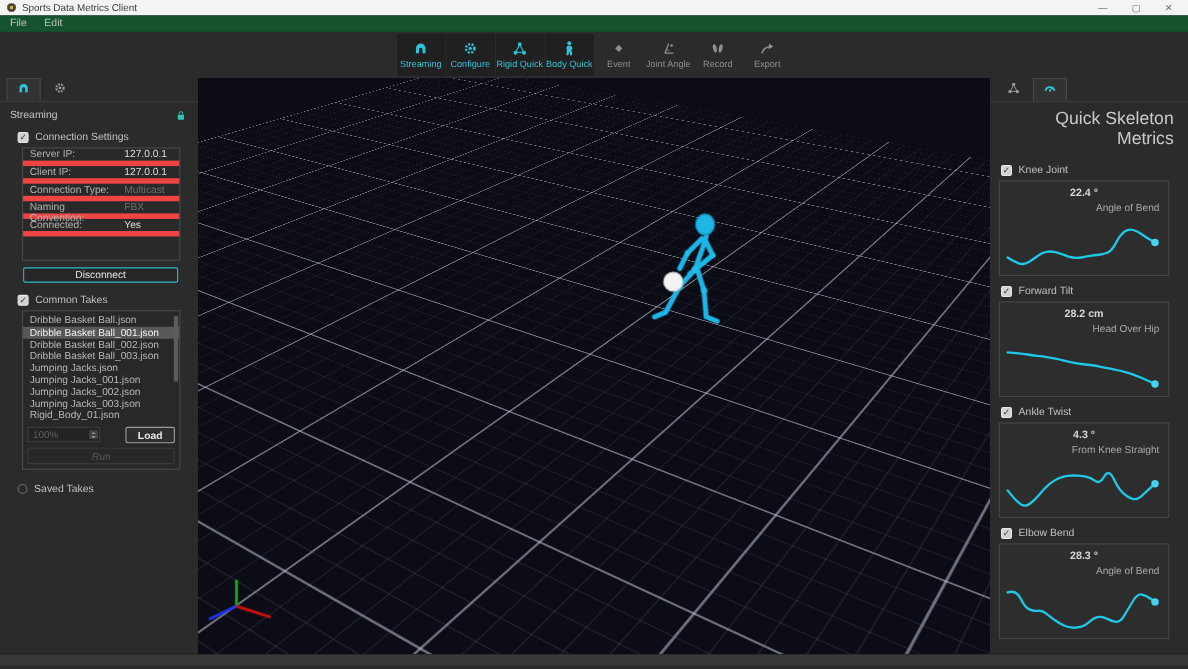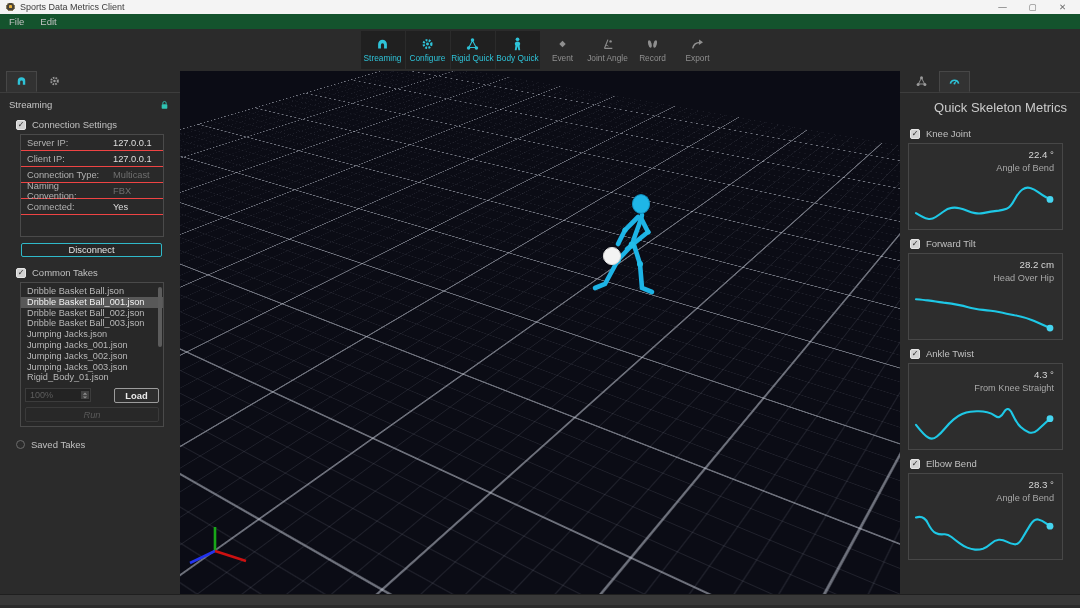--- a/index.html
+++ b/index.html
@@ -49,21 +49,21 @@
     color:#c0c0c0; cursor:default; }
   .right-panel .check-row { padding-left:10px; }
   .cbx { width:10px; height:10px; background:#d2d2d2; border:1px solid #e6e6e6; border-radius:2px;
     display:inline-flex; align-items:center; justify-content:center; font-size:8px;
     line-height:8px; color:#2b2b2b; flex:0 0 auto; }
   .cbx.round { background:transparent; border:1px solid #6b6b6b; border-radius:50%;
     width:9px; height:9px; }
 
   
   .conn-panel { margin:1px 16px 0 20px; border:1px solid #4a4a4a; background:#292929; }
-  .conn-row { display:flex; border-bottom:1px solid #ef4444; height:16px; align-items:center; }
+  .conn-row { display:flex; border-bottom:5px solid #ef4444; height:16px; }
   .conn-row .lbl { width:84px; flex:0 0 84px; padding-left:6px; color:#b2b2b2; font-size:9.3px; }
   .conn-row .val { padding-left:8px; color:#dedede; font-size:9.3px; }
   .conn-row .val.dim { color:#6f6f6f; }
   .conn-filler { height:21px; }
 
   button { font-family:"Liberation Sans", sans-serif; cursor:default; }
   .disconnect { display:block; margin:6px 17px 0 21px; width:141px; height:14px;
     background:#262626; border:1px solid #2fb9c9; border-radius:2px; color:#e6e6e6;
     font-size:9.3px; line-height:11px; }
 
@@ -84,25 +84,25 @@
   .spin svg { width:6px; height:7px; }
   .load-btn { flex:1 1 auto; height:15px; background:#2e2e2e; border:1px solid #9c9c9c;
     border-radius:2px; color:#eaeaea; font-size:9.4px; font-weight:bold; line-height:12px; }
   .run-btn { display:block; margin:4px 4px 0; width:calc(100% - 8px); height:15px;
     background:#282828; border:1px solid #3a3a3a; border-radius:2px; color:#585858;
     font-size:9.4px; line-height:12px;font-style:italic; }
 
   .saved-row { margin-top:8px; }
 
   
-  .rp-title { text-align:right; padding:7px 13px 9px; color:#cbcbcb; font-size:13px; }
+  .rp-title { text-align:right; padding:7px 13px 9px; color:#cbcbcb; font-size:16px; }
   .metric-block { margin-bottom:4px; }
   .metric-card { margin:1px 17px 0 8px; border:1px solid #474747; background:#2d2d2d;
     height:87px; position:relative; padding:5px 8px; }
-  .m-value { text-align:right; color:#d8d8d8; font-size:9.7px; }
+  .m-value { text-align:center; color:#d8d8d8; font-size:9.7px;font-weight:bold; }
   .m-sub { text-align:right; color:#a8a8a8; font-size:9.2px; margin-top:3px; }
   .sparkline { position:absolute; left:2px; bottom:2px; width:149px; height:48px; }
 
   
   .grid-plane { position:absolute; width:1900px; height:1900px; left:47%; top:57%;
     transform:translate(-50%,-50%) perspective(880px) rotateX(58deg) rotateZ(35deg);
     background-color:#0b0c15;
     background-image:
       repeating-linear-gradient(0deg,  rgba(195,200,212,0.50) 0 2px, transparent 2px 130px),
       repeating-linear-gradient(90deg, rgba(195,200,212,0.50) 0 2px, transparent 2px 130px),

